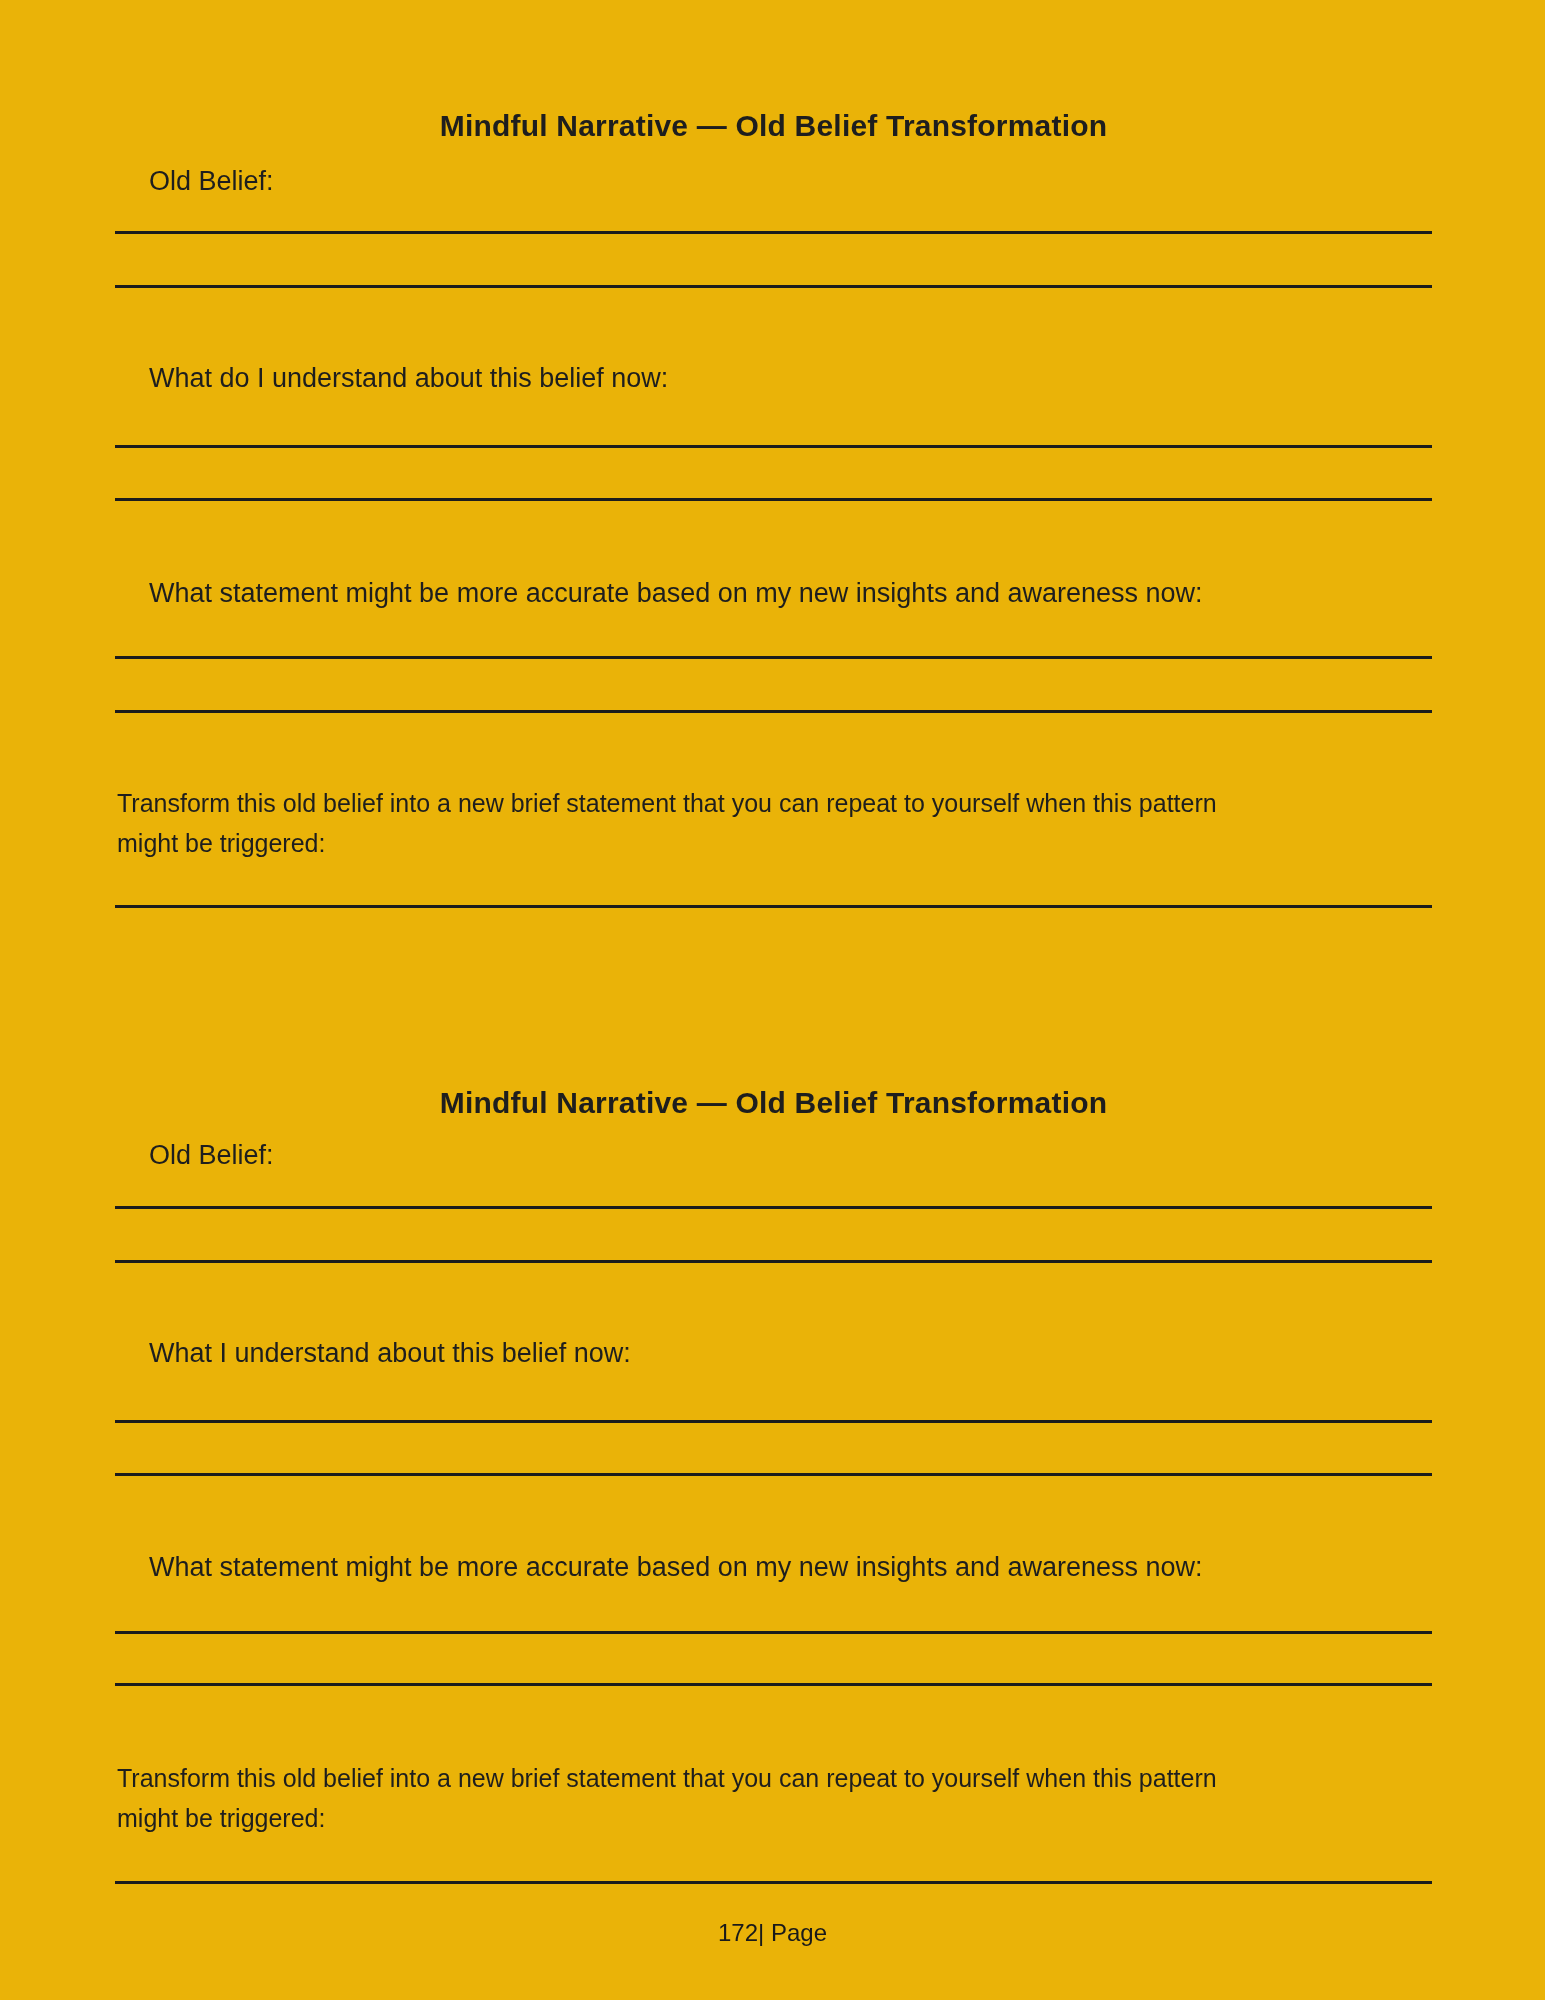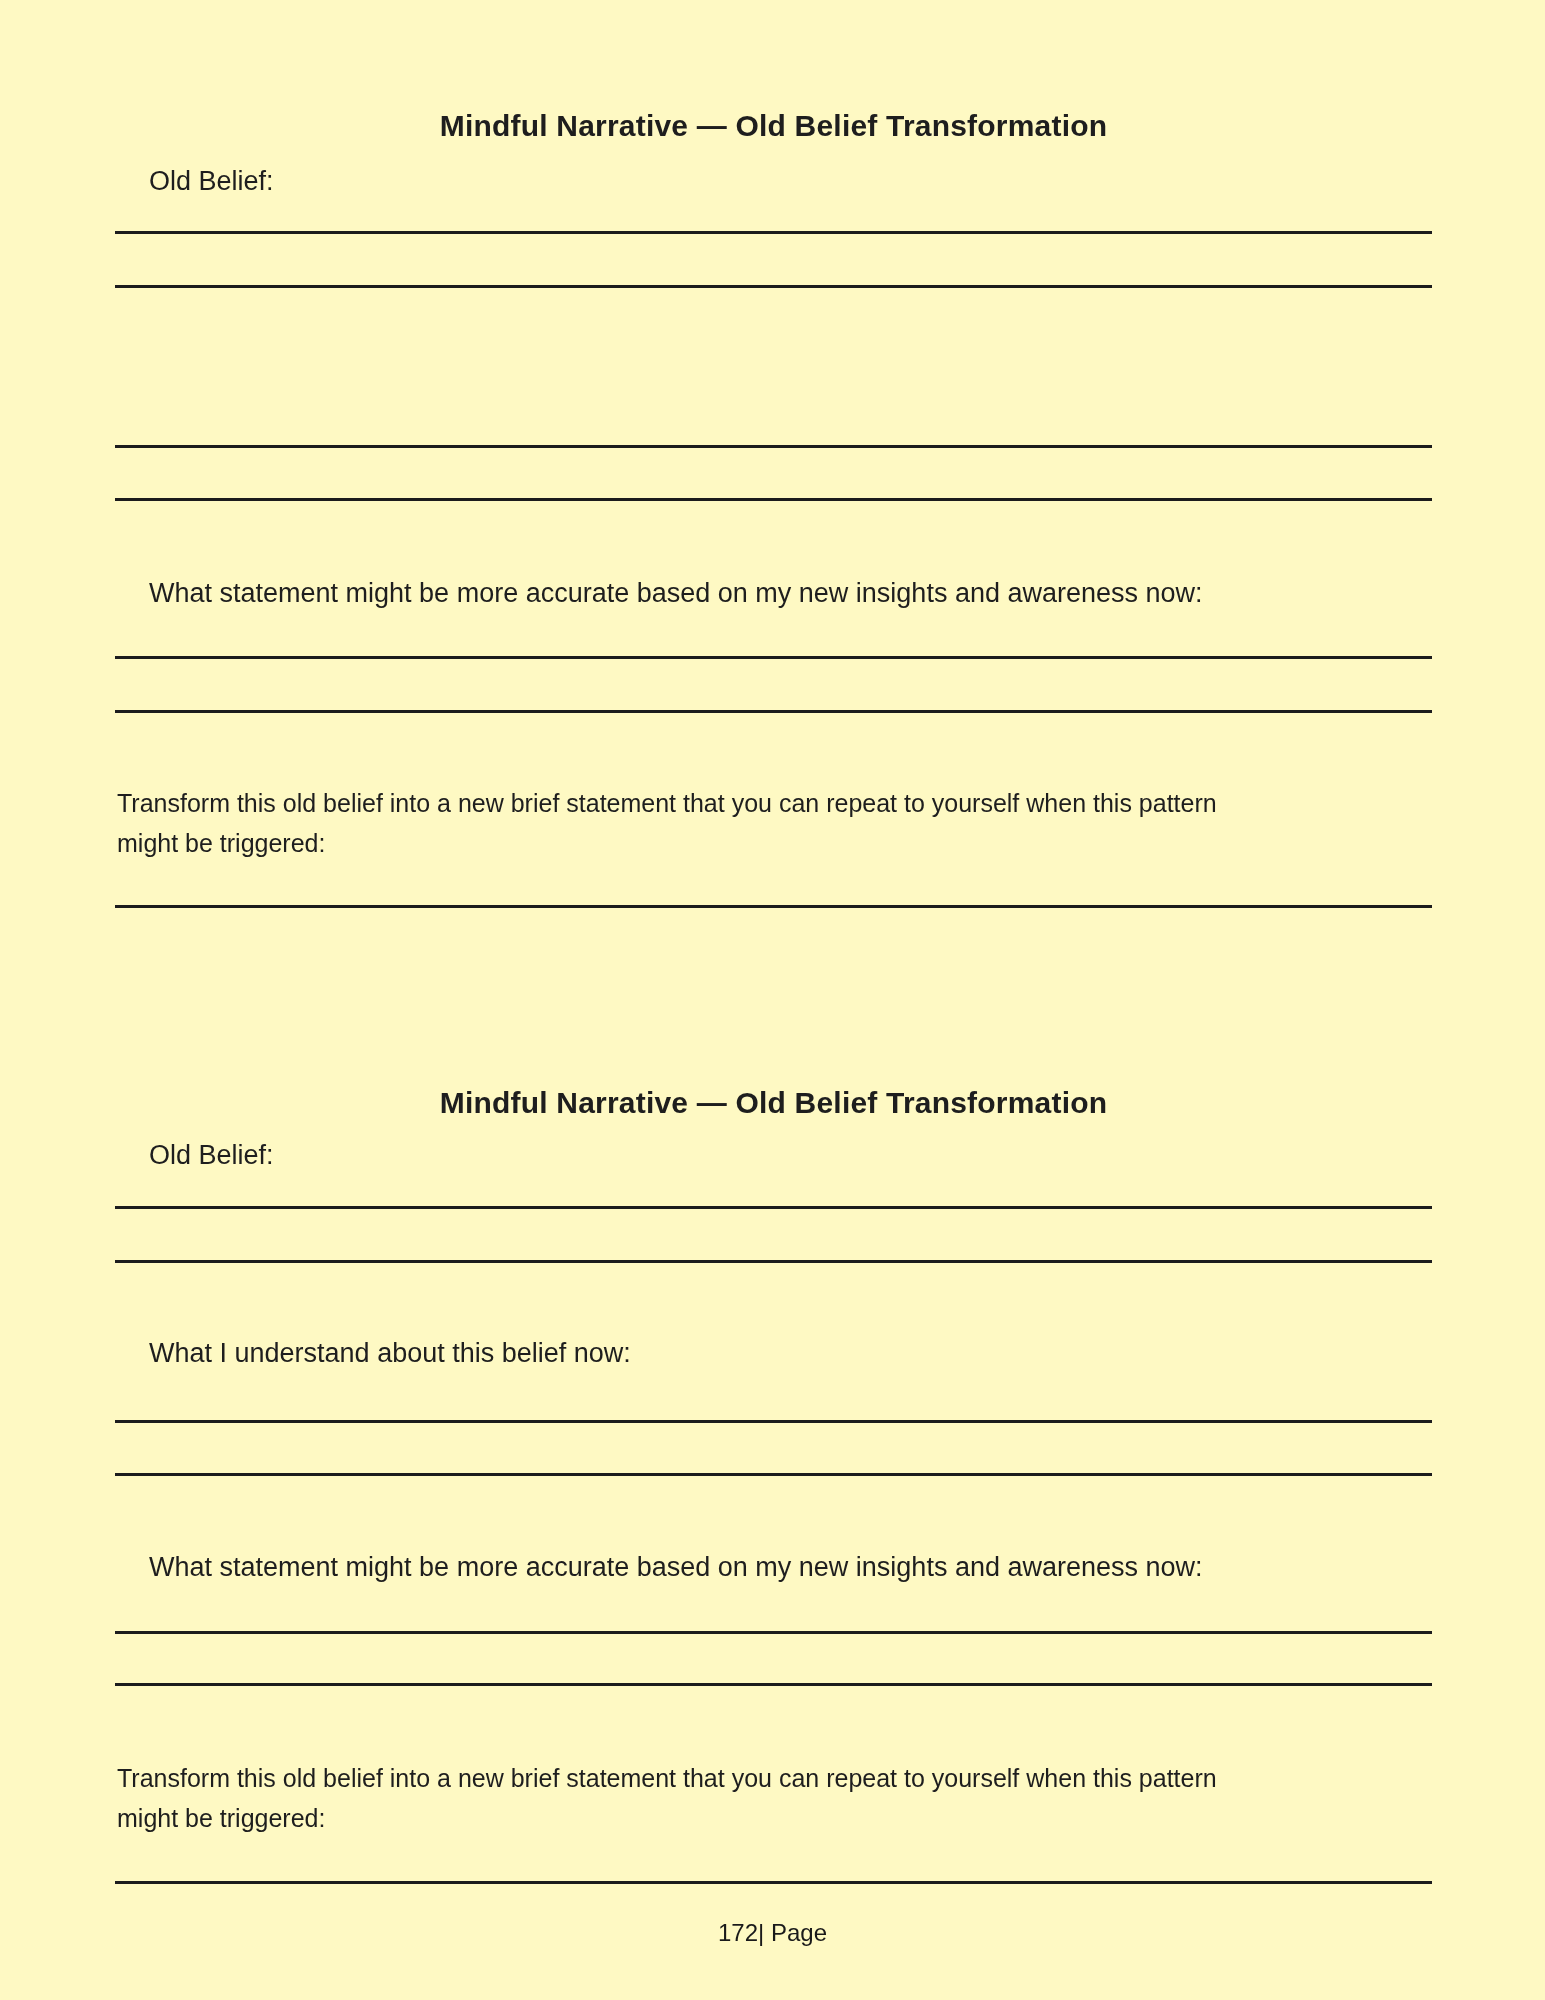--- a/index.html
+++ b/index.html
@@ -4,21 +4,21 @@
 <style>
   html, body {
     margin: 0;
     padding: 0;
     background: #ffffff;
   }
   .page {
     position: relative;
     width: 1545px;
     height: 2000px;
-    background: #fef9c3;
+    background: #eab308;
     font-family: "Liberation Sans", sans-serif;
     color: #1e1e1e;
     overflow: hidden;
   }
   .title {
     position: absolute;
     left: 115px;
     width: 1317px;
     text-align: center;
     font-size: 30px;
@@ -63,20 +63,21 @@
 <body>
 
 <div class="page">
 
   <div class="title" style="top:108px">Mindful Narrative — Old Belief Transformation</div>
 
   <div class="prompt" style="top:164px">Old Belief:</div>
   <div class="rule" style="top:231px"></div>
   <div class="rule" style="top:285px"></div>
 
+  <div class="prompt" style="top:361px">What do I understand about this belief now:</div>
   <div class="rule" style="top:445px"></div>
   <div class="rule" style="top:498px"></div>
 
   <div class="prompt" style="top:576px">What statement might be more accurate based on my new insights and awareness now:</div>
   <div class="rule" style="top:656px"></div>
   <div class="rule" style="top:710px"></div>
 
   <div class="para-line" style="top:783px">Transform this old belief into a new brief statement that you can repeat to yourself when this pattern</div>
   <div class="para-line" style="top:823px">might be triggered:</div>
   <div class="rule" style="top:905px"></div>

